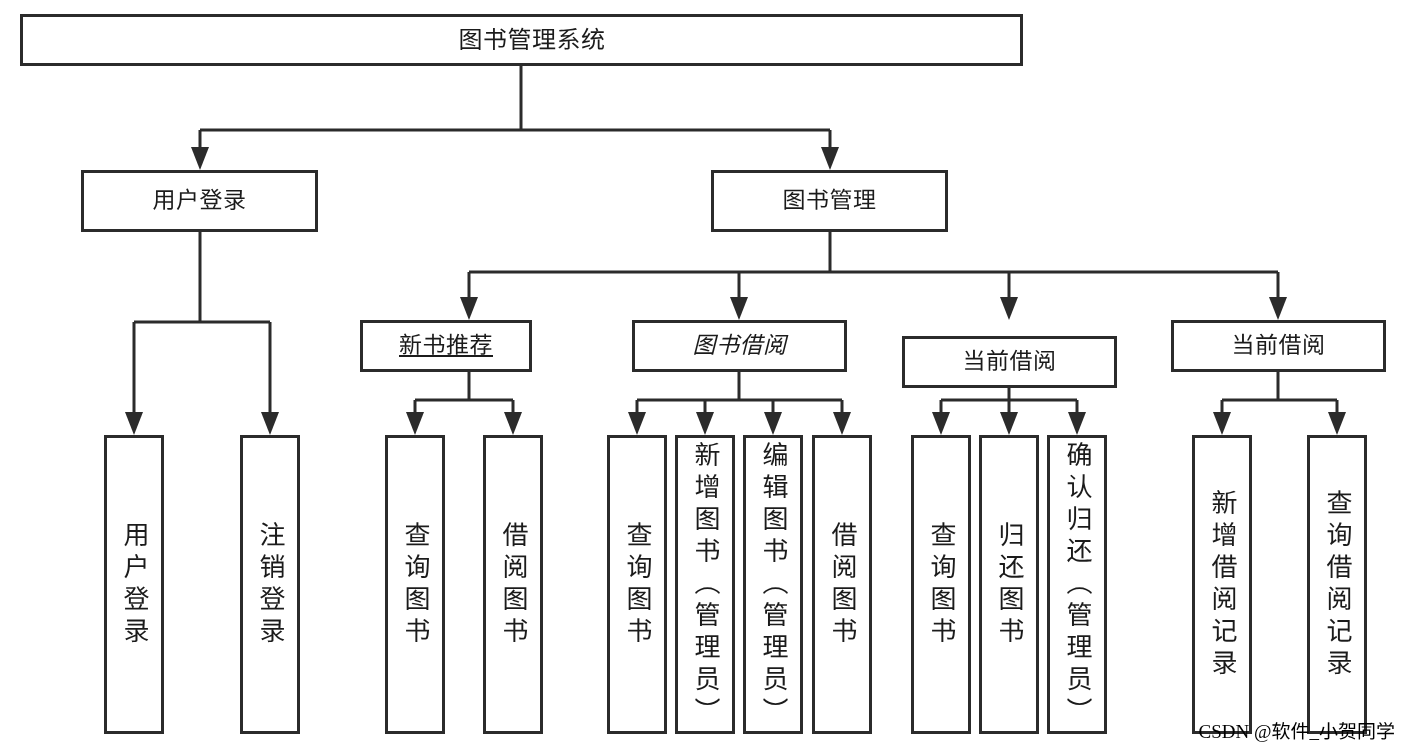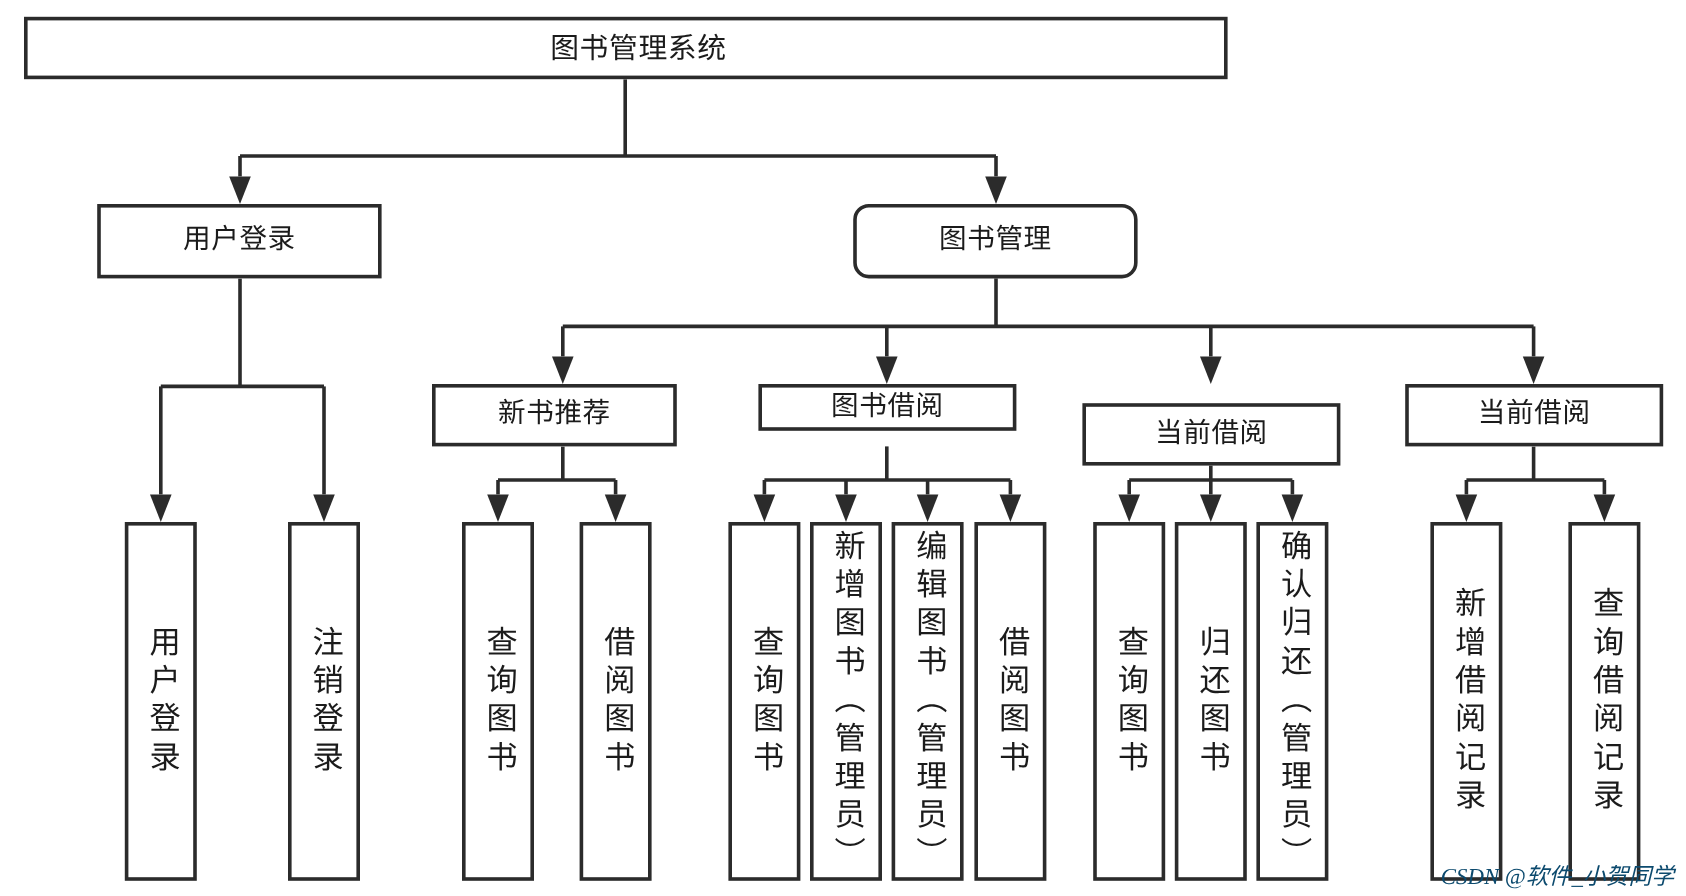--- a/index.html
+++ b/index.html
@@ -75,24 +75,23 @@
     letter-spacing: 6px;
     white-space: nowrap;
     max-height: 290px;
   }
   
   #watermark {
     position: absolute;
     right: 10px;
     bottom: 4px;
     font-size: 19px;
-    color: #0c4a6e;
+    color: #000000;
     white-space: nowrap;
     font-family: "Liberation Serif", "DejaVu Serif", serif;
-    font-style: italic;
   }
 </style>
 </head>
 <body>
 
 <div id="canvas">
 
   <svg id="wires" viewBox="0 0 1405 747" xmlns="http://www.w3.org/2000/svg">
 
     <line x1="521" y1="66" x2="521" y2="130"></line>
@@ -158,29 +157,29 @@
   </svg>
 
   <div class="node horiz root" style="left:20px; top:14px; width:1003px; height:52px;padding-left:21px;">
     <span class="label">图书管理系统</span>
   </div>
 
   <div class="node horiz" style="left:81px; top:170px; width:237px; height:62px;">
     <span class="label">用户登录</span>
   </div>
 
-  <div class="node horiz" style="left:711px; top:170px; width:237px; height:62px;border-radius:13px;">
+  <div class="node horiz" style="left:711px; top:170px; width:237px; height:62px;">
     <span class="label">图书管理</span>
   </div>
 
-  <div class="node horiz" style="left:360px; top:320px; width:204px; height:52px;">
+  <div class="node horiz" style="left:360px; top:320px; width:172px; height:52px;text-decoration:underline;">
     <span class="label">新书推荐</span>
   </div>
 
-  <div class="node horiz" style="left:632px; top:320px; width:215px; height:39px;">
+  <div class="node horiz" style="left:632px; top:320px; width:215px; height:52px;font-style:italic;">
     <span class="label">图书借阅</span>
   </div>
 
   <div class="node horiz" style="left:902px; top:336px; width:215px; height:52px;">
     <span class="label">当前借阅</span>
   </div>
 
   <div class="node horiz" style="left:1171px; top:320px; width:215px; height:52px;">
     <span class="label">当前借阅</span>
   </div>

